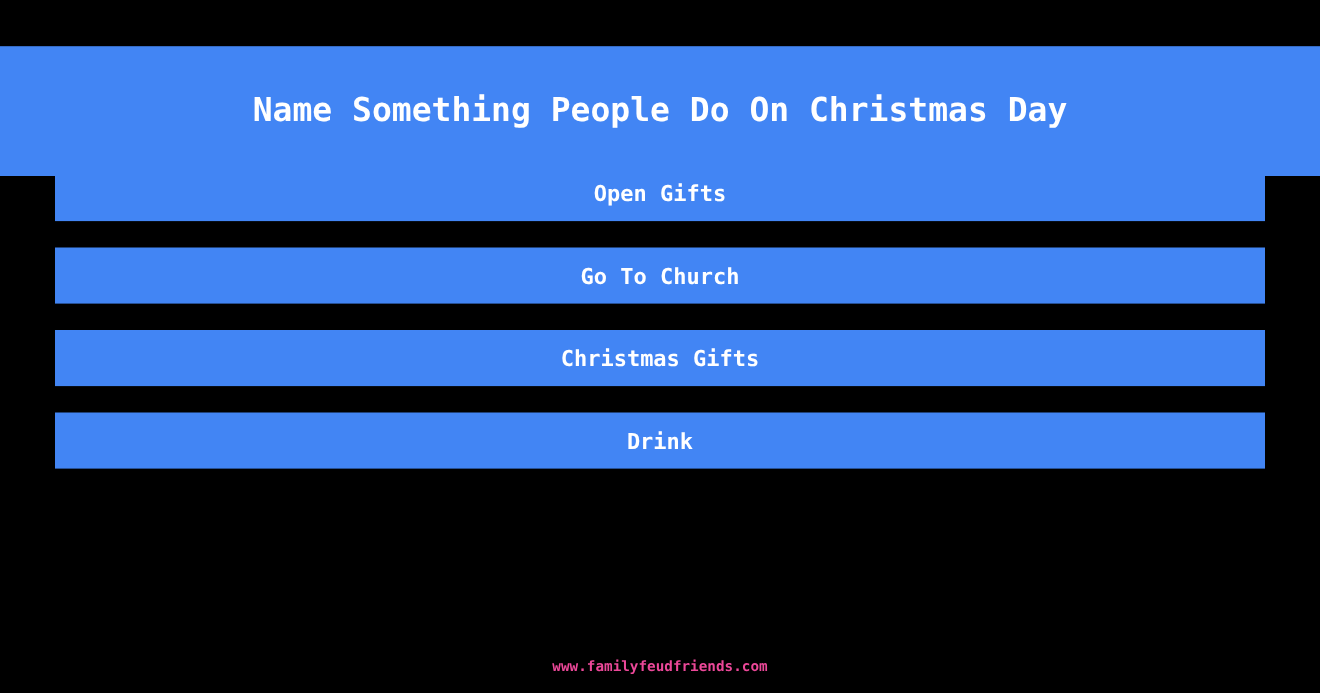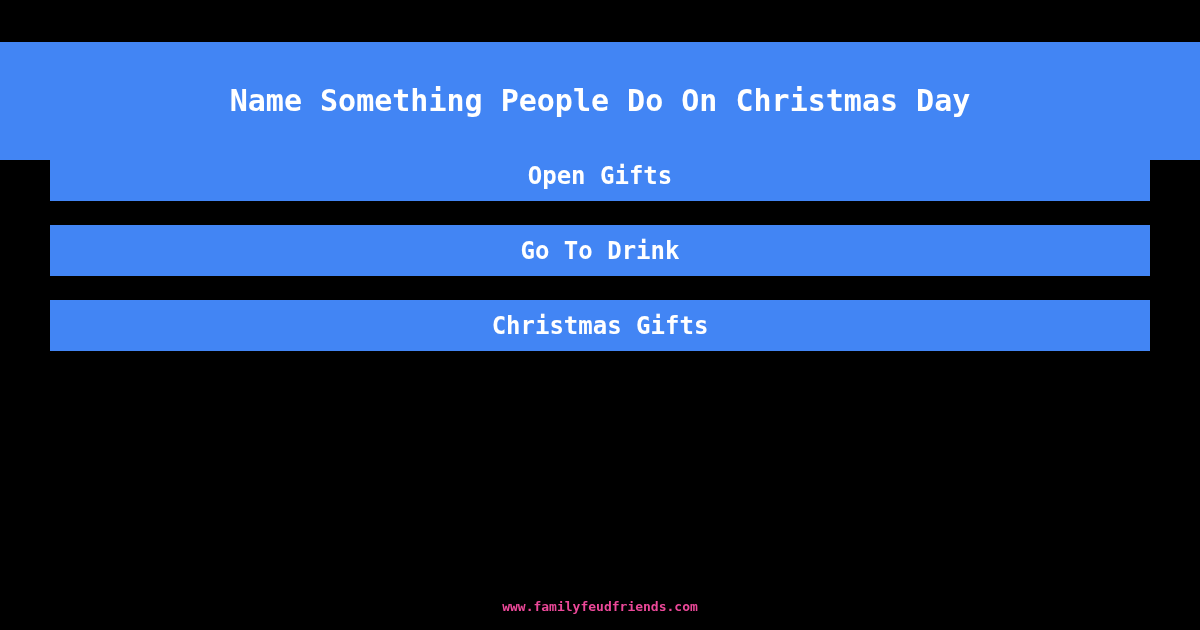--- a/index.html
+++ b/index.html
@@ -55,21 +55,21 @@
     display: flex;
     align-items: center;
     justify-content: center;
   }
   .answer-row:last-child {
     margin-bottom: 0;
   }
   .answer-text {
     color: #ffffff;
     font-family: "DejaVu Sans Mono", "Liberation Mono", monospace;
-    font-size: 24px;
+    font-size: 20px;
     font-weight: bold;
     line-height: 1;
     text-align: center;
     white-space: nowrap;
   }
   .footer {
     position: absolute;
     left: 0;
     top: 592px;
     width: 1200px;
@@ -98,29 +98,32 @@
     <div class="header-title">Name Something People Do On Christmas Day</div>
   </div>
 
   <div class="answers">
 
     <div class="answer-row">
       <span class="answer-text">Open Gifts</span>
     </div>
 
     <div class="answer-row">
-      <span class="answer-text">Go To Drink</span>
+      <span class="answer-text">Go To Church</span>
     </div>
 
     <div class="answer-row">
       <span class="answer-text">Christmas Gifts</span>
     </div>
 
 
 
+    <div class="answer-row">
+      <span class="answer-text">Drink</span>
+    </div>
 
   </div>
 
   <div class="footer">
     <span class="footer-text">www.familyfeudfriends.com</span>
   </div>
 
 </div>
 
 </body></html>

